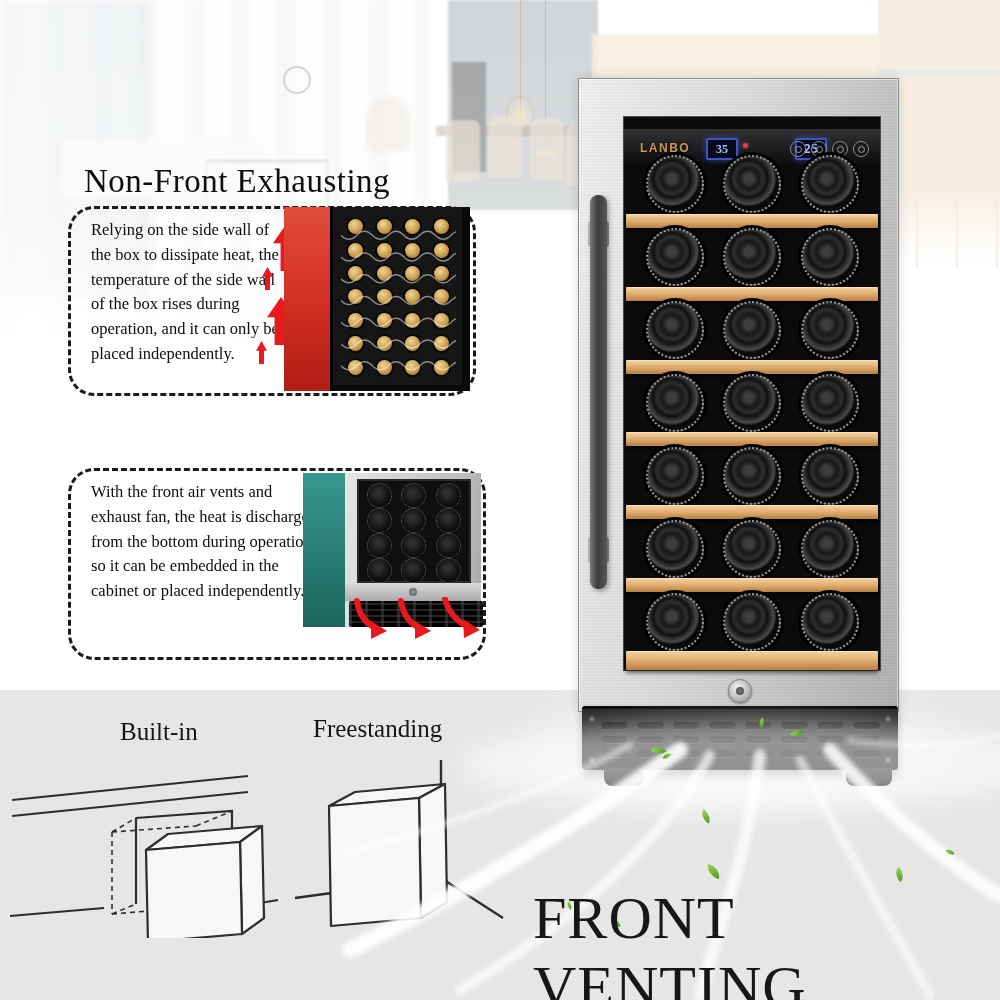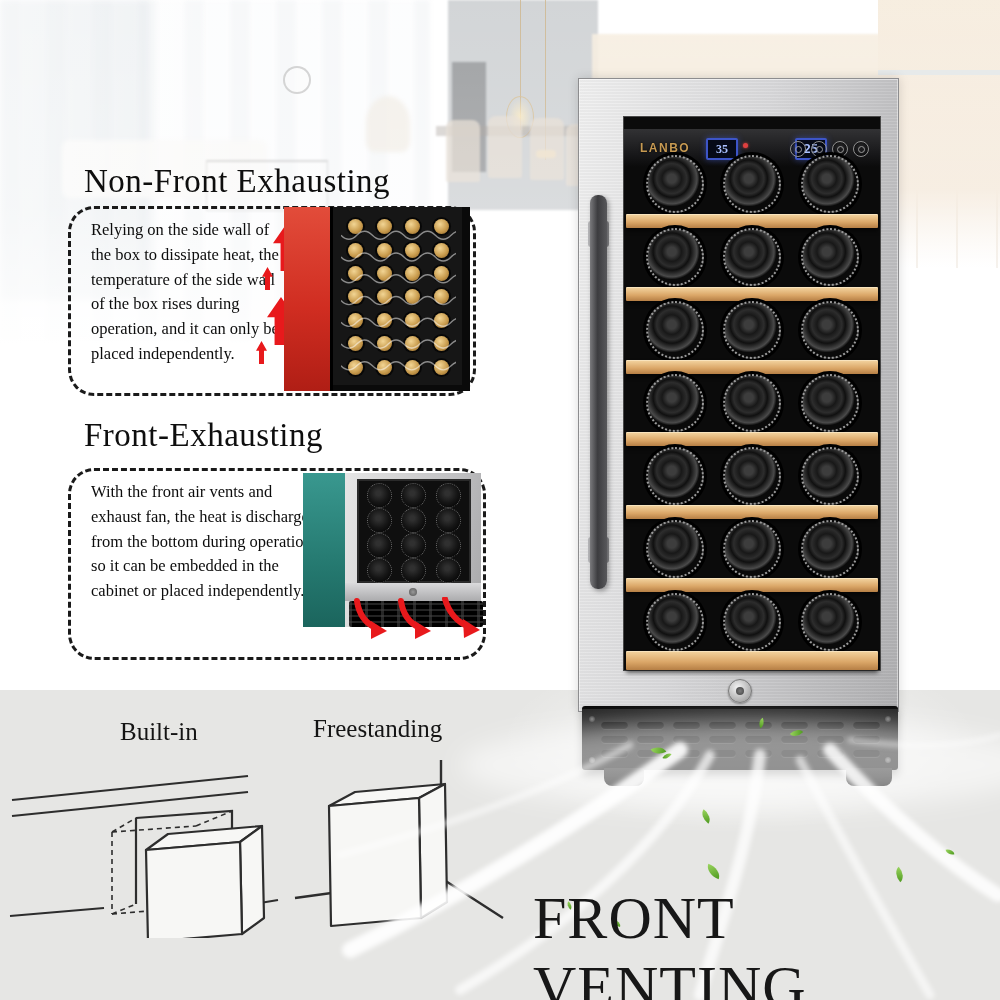--- a/index.html
+++ b/index.html
@@ -246,21 +246,20 @@
             <path d="M0 63 q8 8 16 0 t16 0 t16 0 t16 0 t16 0 t16 0 t16 0 t16 0" fill="none" stroke="rgba(255,255,255,.5)" stroke-width="1.4"></path>
             <path d="M0 84.5 q8 8 16 0 t16 0 t16 0 t16 0 t16 0 t16 0 t16 0 t16 0" fill="none" stroke="rgba(255,255,255,.5)" stroke-width="1.4"></path>
             <path d="M0 106 q8 8 16 0 t16 0 t16 0 t16 0 t16 0 t16 0 t16 0 t16 0" fill="none" stroke="rgba(255,255,255,.5)" stroke-width="1.4"></path>
             <path d="M0 127.5 q8 8 16 0 t16 0 t16 0 t16 0 t16 0 t16 0 t16 0 t16 0" fill="none" stroke="rgba(255,255,255,.5)" stroke-width="1.4"></path>
             <path d="M0 149 q8 8 16 0 t16 0 t16 0 t16 0 t16 0 t16 0 t16 0 t16 0" fill="none" stroke="rgba(255,255,255,.5)" stroke-width="1.4"></path>
           </svg>
       </div>
     </div>
   </div>
 
-  <h1 class="headline h-f">Front-Exhausting</h1>
   <div class="dashed-box box2">
     <p class="body-text bt2">With the front air vents and exhaust fan, the heat is discharged from the bottom during operation, so it can be embedded in the cabinet or placed independently.</p>
     <div class="teal-cooler">
       <div class="tc-side"></div>
       <div class="tc-front">
         <div class="tc-glass">
             <div class="t-row">
               <div class="t-bottle"></div>
               <div class="t-bottle"></div>
               <div class="t-bottle"></div>

